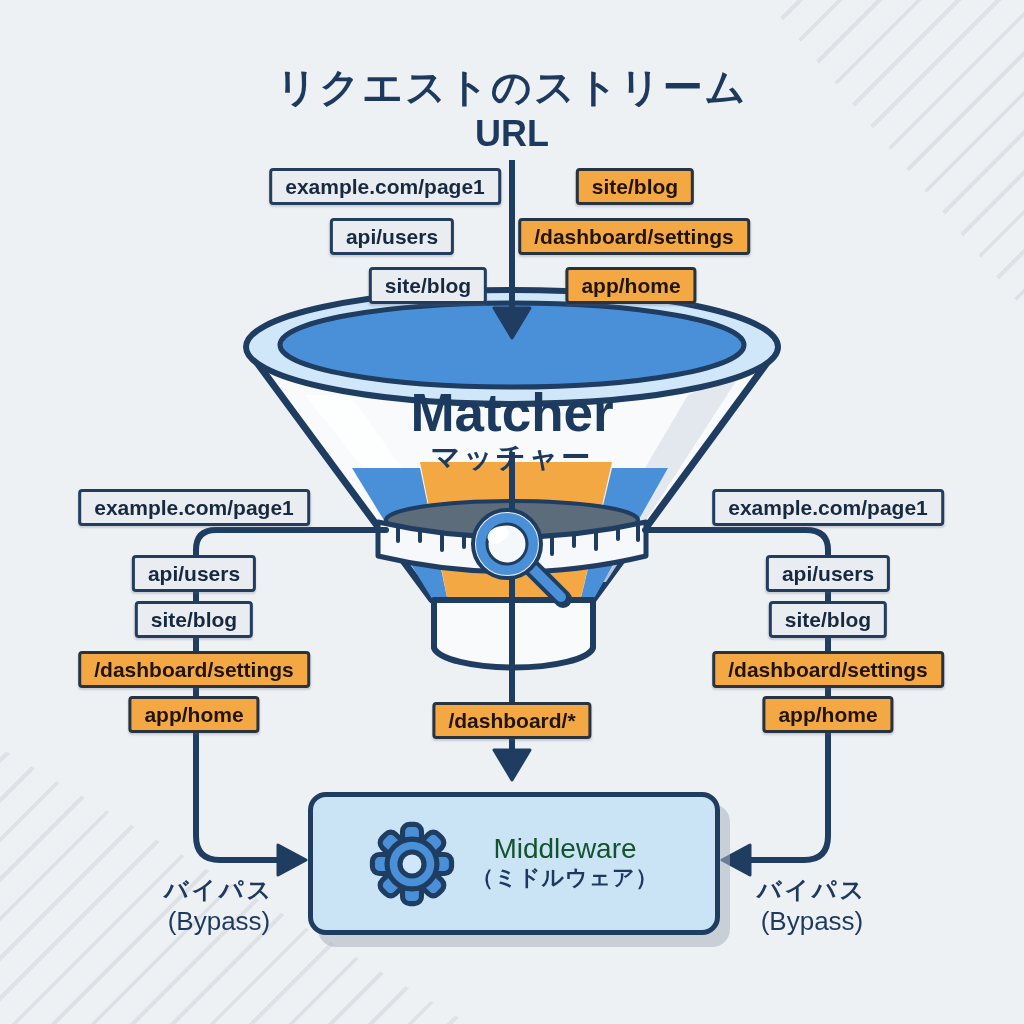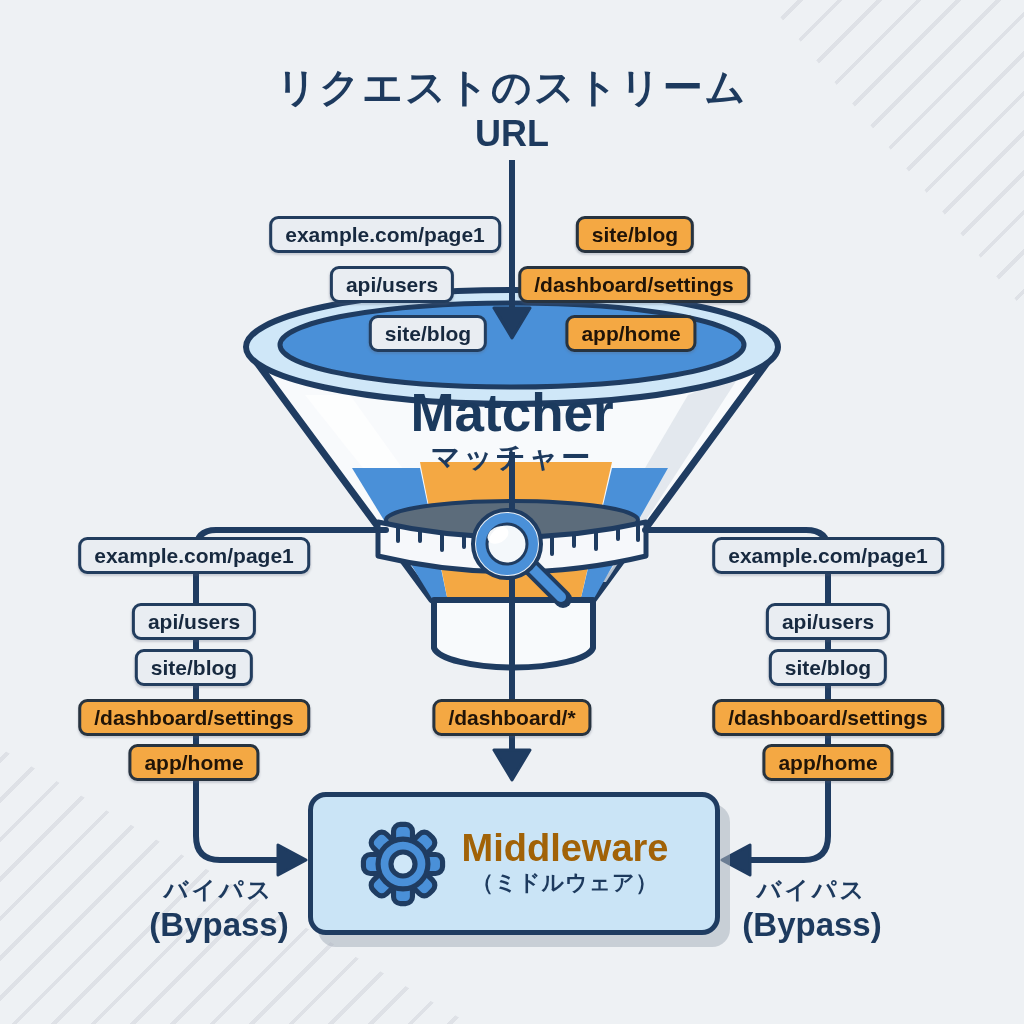--- a/index.html
+++ b/index.html
@@ -24,42 +24,42 @@
     clip-path:polygon(0 8%,100% 100%,0 100%);}
 
   svg.layer{position:absolute;left:0;top:0;}
 
   .title-jp{position:absolute;left:512px;top:60px;transform:translateX(-50%);
     font-size:40px;font-weight:800;letter-spacing:2px;white-space:nowrap;color:#1d3a5e;}
   .title-url{position:absolute;left:512px;top:113px;transform:translateX(-50%);
     font-size:36px;font-weight:800;color:#1d3a5e;}
 
   .chip{position:absolute;transform:translateX(-50%);white-space:nowrap;
-    border:3px solid #223d5e;border-radius:9px;padding:2px 13px;
+    border:3px solid #223d5e;border-radius:4px;padding:2px 13px;
     font-size:21px;font-weight:600;line-height:1.3;color:#17293F;
-    background:var(--chip-gray);box-shadow:0 2px 2px rgba(90,100,120,.25);margin-top:48px;}
+    background:var(--chip-gray);box-shadow:0 2px 2px rgba(90,100,120,.25);}
   .chip.orange{background:var(--orange);border-color:#27333f;color:#201408;}
 
   .matcher-en{position:absolute;left:512px;top:382px;transform:translateX(-50%);
     font-size:53px;font-weight:800;color:#1b3a5e;}
   .matcher-jp{position:absolute;left:512px;top:438px;transform:translateX(-50%);
     font-size:29px;font-weight:800;color:#1d3a5e;letter-spacing:3px;}
 
   .middleware-box{position:absolute;left:308px;top:792px;width:412px;height:143px;
     background:var(--pale-blue-box);border:5px solid var(--navy);border-radius:18px;
     box-shadow:10px 12px 0 rgba(170,178,190,.55);
     display:flex;align-items:center;justify-content:center;gap:16px;box-sizing:border-box;}
   .mw-text{text-align:center;}
-  .mw-en{font-size:38px;font-weight:700;color:#a16207;line-height:1.05;}
+  .mw-en{font-size:28px;font-weight:400;color:#14532d;line-height:1.05;}
   .mw-jp{font-size:22px;font-weight:800;color:#1d3a5e;letter-spacing:1px;}
 
   .bypass-label{position:absolute;transform:translateX(-50%);text-align:center;
     color:#1d3a5e;white-space:nowrap;}
   .bypass-jp{font-size:24px;font-weight:800;letter-spacing:3px;}
-  .bypass-en{font-size:33px;font-weight:700;}
+  .bypass-en{font-size:26px;font-weight:400;}
 </style>
 </head>
 <body>
 
 <div class="canvas">
 
   <div class="stripes stripes-tr"></div>
   <div class="stripes stripes-bl"></div>
 
   <svg class="layer" width="1024" height="1024" viewBox="0 0 1024 1024">
@@ -124,21 +124,21 @@
   <div class="chip" style="left:194px;top:601px">site/blog</div>
   <div class="chip orange" style="left:194px;top:651px">/dashboard/settings</div>
   <div class="chip orange" style="left:194px;top:696px">app/home</div>
 
   <div class="chip" style="left:828px;top:489px">example.com/page1</div>
   <div class="chip" style="left:828px;top:555px">api/users</div>
   <div class="chip" style="left:828px;top:601px">site/blog</div>
   <div class="chip orange" style="left:828px;top:651px">/dashboard/settings</div>
   <div class="chip orange" style="left:828px;top:696px">app/home</div>
 
-  <div class="chip orange" style="left:512px;top:651px">/dashboard/*</div>
+  <div class="chip orange" style="left:512px;top:702px">/dashboard/*</div>
 
   <div class="middleware-box">
     <svg width="86" height="86" viewBox="0 0 100 100">
       <g stroke="var(--navy)" stroke-width="6" fill="var(--blue)">
         <rect x="39" y="4" width="22" height="92" rx="8"></rect>
         <rect x="39" y="4" width="22" height="92" rx="8" transform="rotate(45 50 50)"></rect>
         <rect x="39" y="4" width="22" height="92" rx="8" transform="rotate(90 50 50)"></rect>
         <rect x="39" y="4" width="22" height="92" rx="8" transform="rotate(135 50 50)"></rect>
         <circle cx="50" cy="50" r="29"></circle>
         <circle cx="50" cy="50" r="14" fill="var(--light-blue)"></circle>

